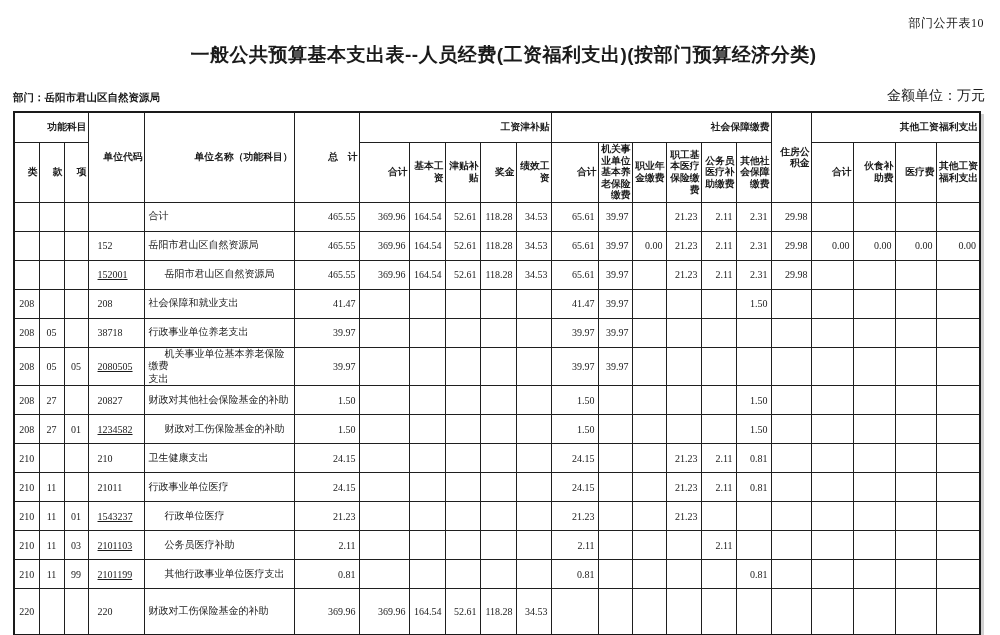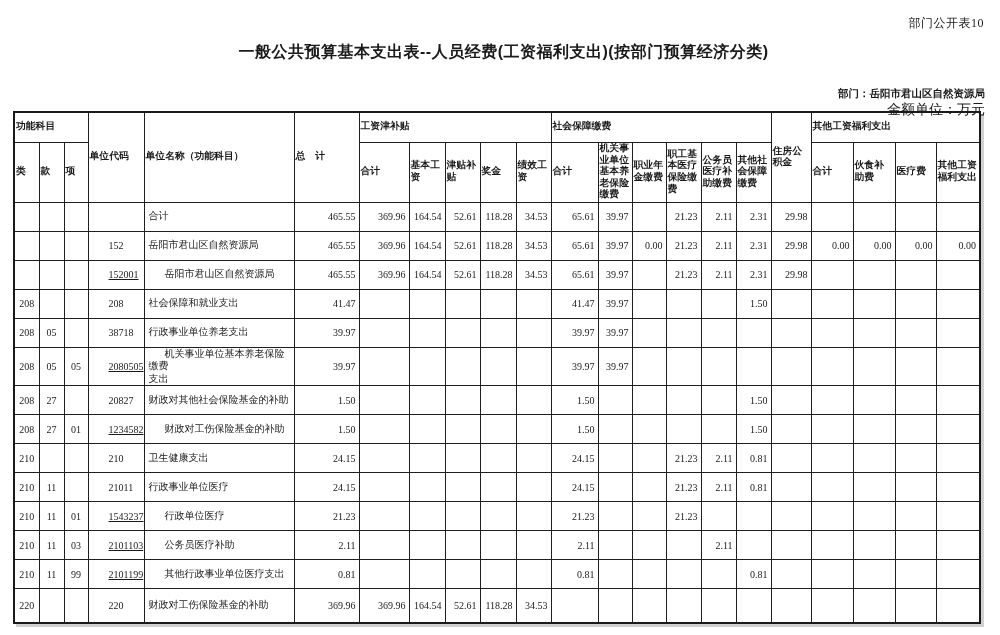--- a/index.html
+++ b/index.html
@@ -8,56 +8,56 @@
     width:1000px; height:635px; position:relative;
     background:#ffffff; color:#1a1a1a;
     font-family:"Liberation Serif","DejaVu Serif",serif;
   }
   .doc-label {
     position:absolute; top:15px; right:16px;
     font-size:12px; letter-spacing:0.5px;
   }
   .page-title {
     position:absolute; top:42px; left:0; width:100%;
-    text-align:center; font-size:16px; font-weight:bold;
+    text-align:center; font-size:19px; font-weight:bold;
     font-family:"Liberation Sans","DejaVu Sans",sans-serif;
     letter-spacing:0.5px;
     padding-left:7px;
   }
   .meta-row {
     position:absolute; top:87px; left:13px; width:972px;
-    display:flex; justify-content:space-between; align-items:flex-end;flex-direction:column;
+    display:flex; justify-content:space-between; align-items:flex-end;
   }
   .dept-label {
     font-weight:bold; font-size:10.5px;
     font-family:"Liberation Sans","DejaVu Sans",sans-serif;
   }
   .unit-label { font-size:14px; }
 
   table.budget {
     position:absolute; top:111px; left:13px;
     width:964px; table-layout:fixed; border-collapse:collapse;
     box-shadow:3px 3px 0 rgba(0,0,0,0.18);
   }
   table.budget th, table.budget td {
     border:1.6px solid #1f1f1f; overflow:hidden;
   }
   table.budget { border:2px solid #1a1a1a; }
   thead th {
     font-weight:bold; font-size:9.8px; line-height:1.18;
-    text-align:left; vertical-align:middle; padding:0 1px;
-    font-family:Liberation Mono, monospace;
+    text-align:right; vertical-align:middle; padding:0 1px;
+    font-family:Liberation Serif, serif;
   }
   thead tr.h1 { height:30px; }
   thead tr.h2 { height:60px; }
   tbody tr { height:29px; }
-  tbody tr:last-child { height:34px;font-family:Liberation Serif, serif; }
+  tbody tr:last-child { height:46px;font-family:Liberation Serif, serif; }
   tbody td { font-size:10px; vertical-align:middle; padding:0; }
   td.c-func { text-align:center; }
-  td.c-code { text-align:left; padding-left:20px; }
+  td.c-code { text-align:left; padding-left:9px; }
   td.c-code.right { text-align:left; padding-right:5px;text-decoration:underline; }
   td.c-name { text-align:left; padding-left:4px; white-space:pre-line; line-height:1.25; }
   td.c-name.indent { text-indent:16px; }
   td.c-num { text-align:right; padding-right:3px; }
 </style>
 </head>
 <body>
 
 <div class="doc-label">部门公开表10</div>
 <div class="page-title">一般公共预算基本支出表--人员经费(工资福利支出)(按部门预算经济分类)</div>

